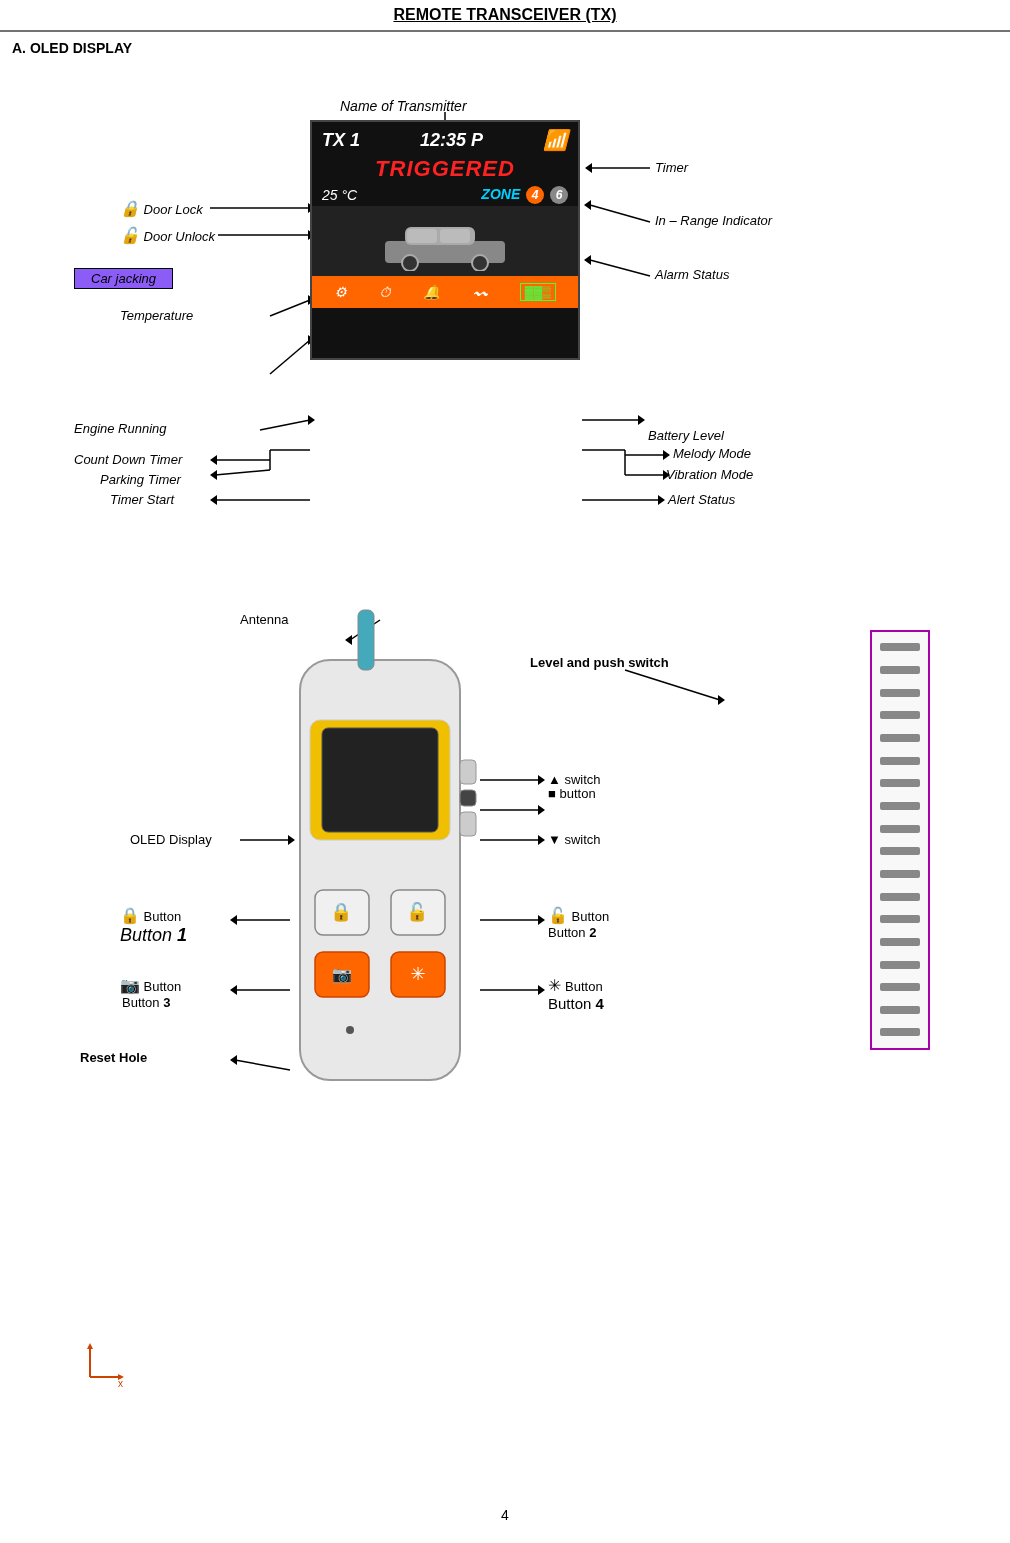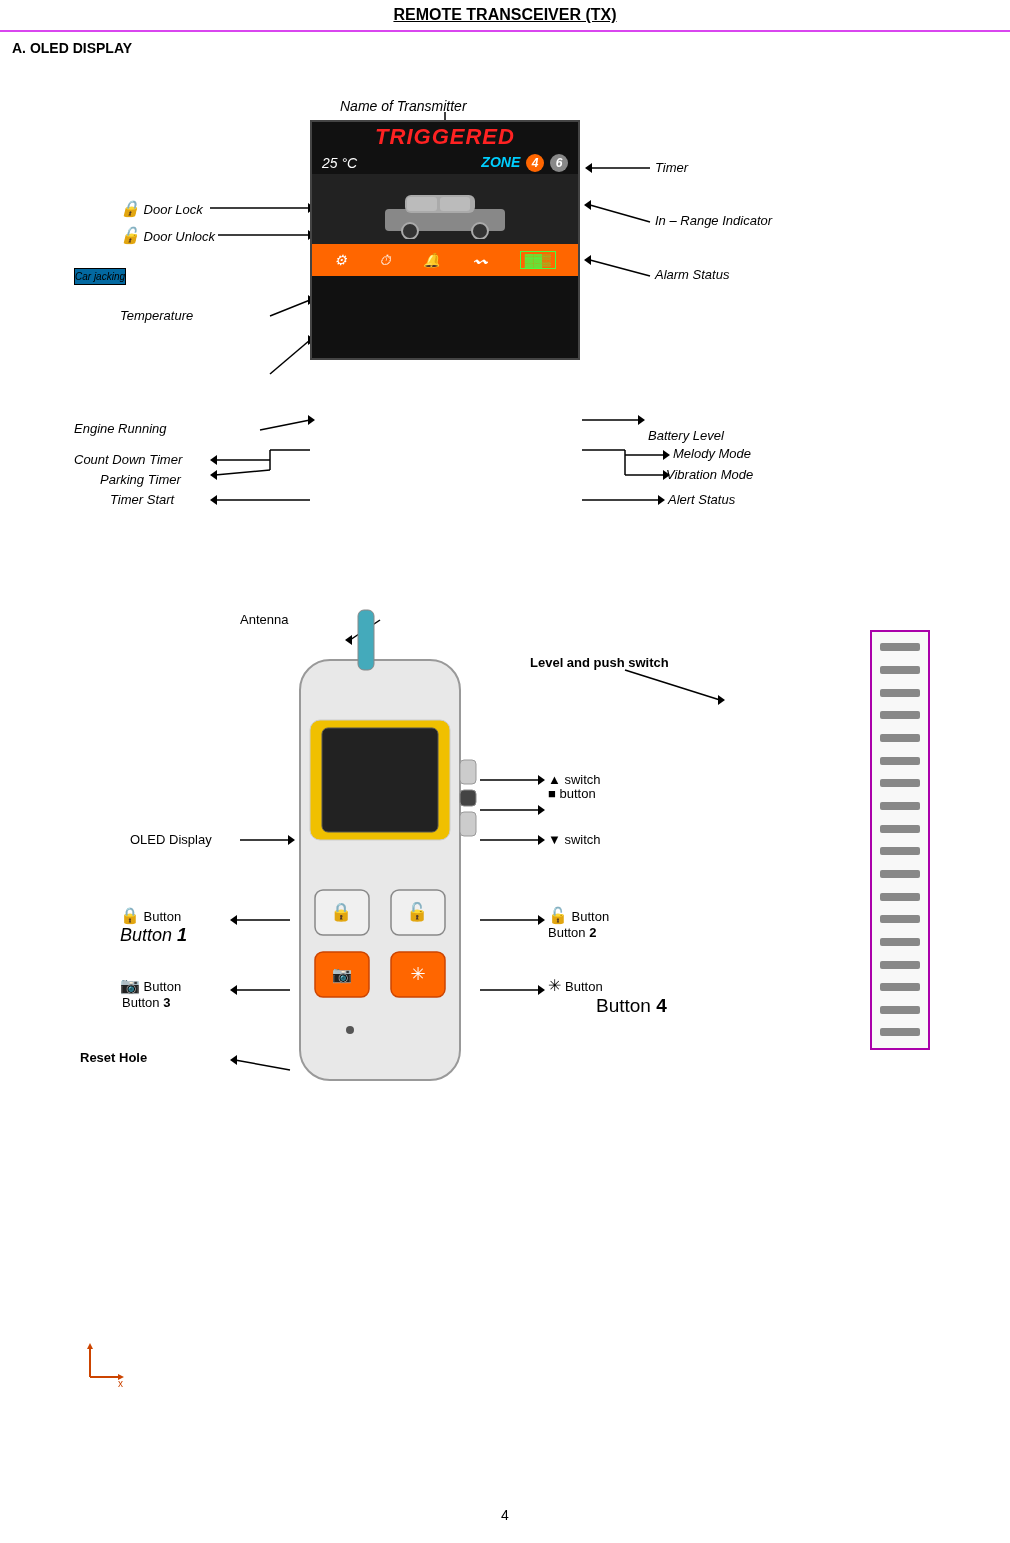--- a/index.html
+++ b/index.html
@@ -11,21 +11,21 @@
       font-size: 14px;
       color: #000;
       position: relative;
     }
     .page-title {
       text-align: center;
       font-weight: bold;
       font-size: 16px;
       text-decoration: underline;
       padding: 6px 0;
-      border-bottom: 2px solid #d946ef;
+      border-bottom: 2px solid #737373;
     }
     .section-title {
       font-weight: bold;
       font-size: 14px;
       padding: 8px 3px 4px 12px;
     }
     
     .oled-section {
       position: relative;
       width: 100%;
@@ -190,23 +190,23 @@
       transform: translateX(-50%);
       font-size: 14px;
     }
 
     
     .carjacking-box {
       position: absolute;
       left: 74px;
       top: 208px;
       border: 1px solid #000;
-      padding: 2px 0;
-      font-size: 10px;
-      background: #0369a1;
+      padding: 2px 16px;
+      font-size: 13px;
+      background: #8b5cf6;
     }
 
     
     .axis-icon {
       position: absolute;
       bottom: 150px;
       left: 80px;
       font-size: 24px;
       color: #cc4400;
     }
@@ -306,20 +306,25 @@
   <div class="label" style="top:386px; left:673px;">Melody Mode</div>
 
   <div class="label" style="top:407px; left:666px;">Vibration Mode</div>
 
   <div class="label" style="top:432px; left:110px;">Timer Start</div>
 
   <div class="label" style="top:432px; left:668px;">Alert Status</div>
 
   <div class="oled-screen">
 
+    <div class="oled-top-row">
+      <span class="oled-tx">TX 1</span>
+      <span class="oled-time">12:35 P</span>
+      <span style="color:#aaa; font-size:20px;">📶</span>
+    </div>
 
     <div class="oled-triggered">TRIGGERED</div>
 
     <div class="oled-temp-zone">
       <span class="oled-temp">25 °C</span>
       <span class="oled-zone">
         <span>ZONE</span>
         <span class="oled-zone-num">4</span>
         <span class="oled-zone-num2">6</span>
       </span>
@@ -415,21 +420,21 @@
 
   <div class="label" style="top:406px; left:120px;">
     <span style="font-size:16px;">📷</span>
     <span>Button</span><br>
     <span style="margin-left:2px; font-size:13px;">Button <strong>3</strong></span>
   </div>
 
   <div class="label" style="top:406px; left:548px;">
     <span style="font-size:16px; color:#000;">✳</span>
     <span>Button</span><br>
-    <span style="font-size:19px;margin-left:48px;">Button <strong>4</strong></span>
+    <span style="font-size:15px;">Button <strong>4</strong></span>
   </div>
 
   <div class="label" style="top:480px; left:80px; font-weight:bold;">Reset Hole</div>
 
   <svg style="position:absolute; left:280px; top:30px; width:200px; height:500px;" viewBox="0 0 200 500">
 
     <rect x="20" y="60" width="160" height="420" rx="30" ry="30" fill="#e8e8e8" stroke="#999" stroke-width="2"></rect>
 
     <rect x="30" y="120" width="140" height="120" rx="10" fill="#f0c000" stroke="#ccc" stroke-width="1"></rect>
 

